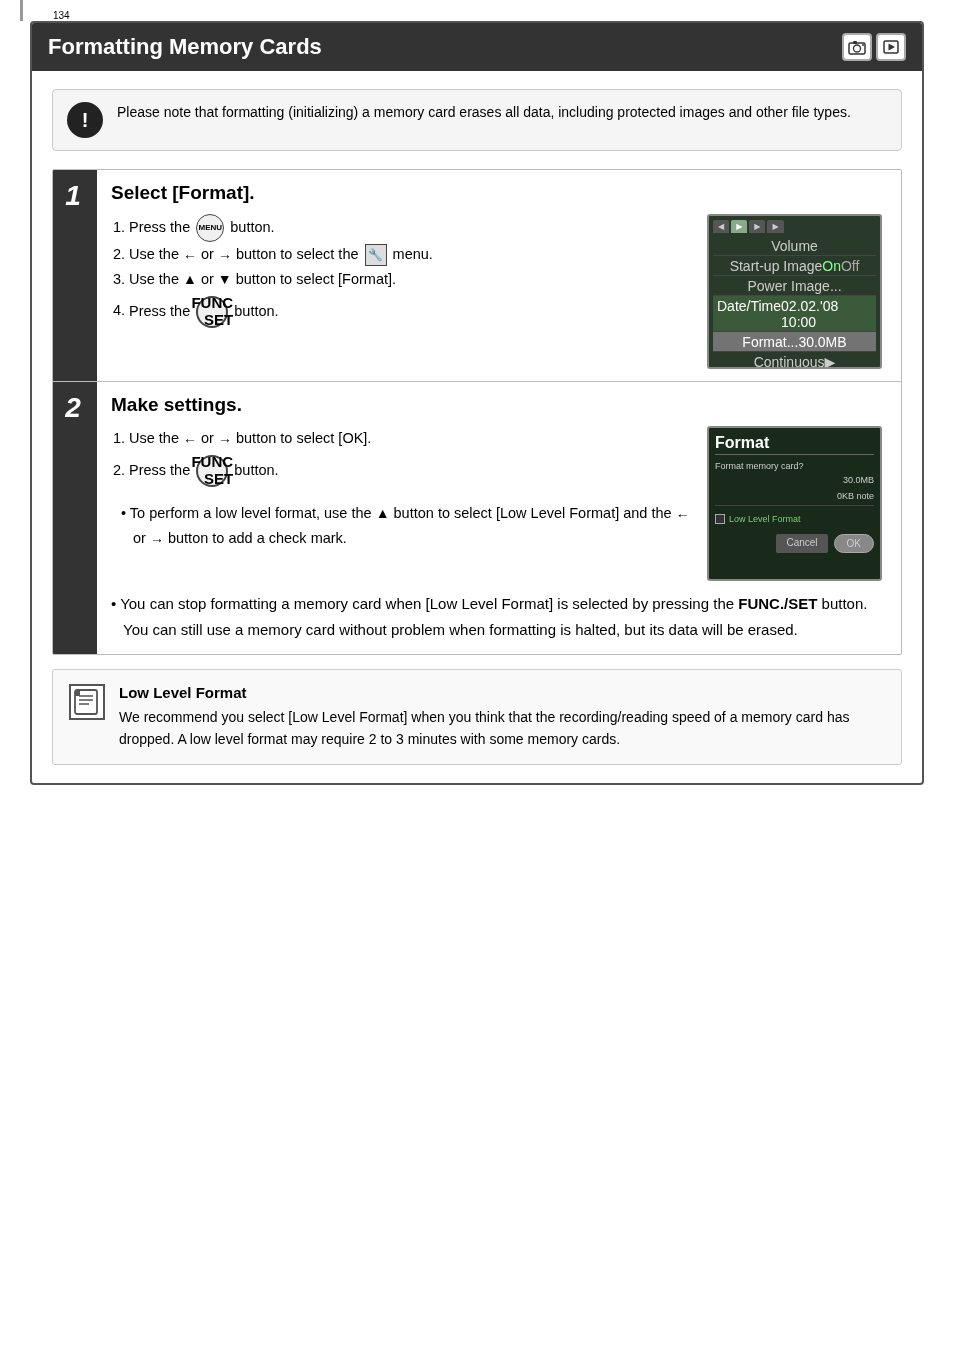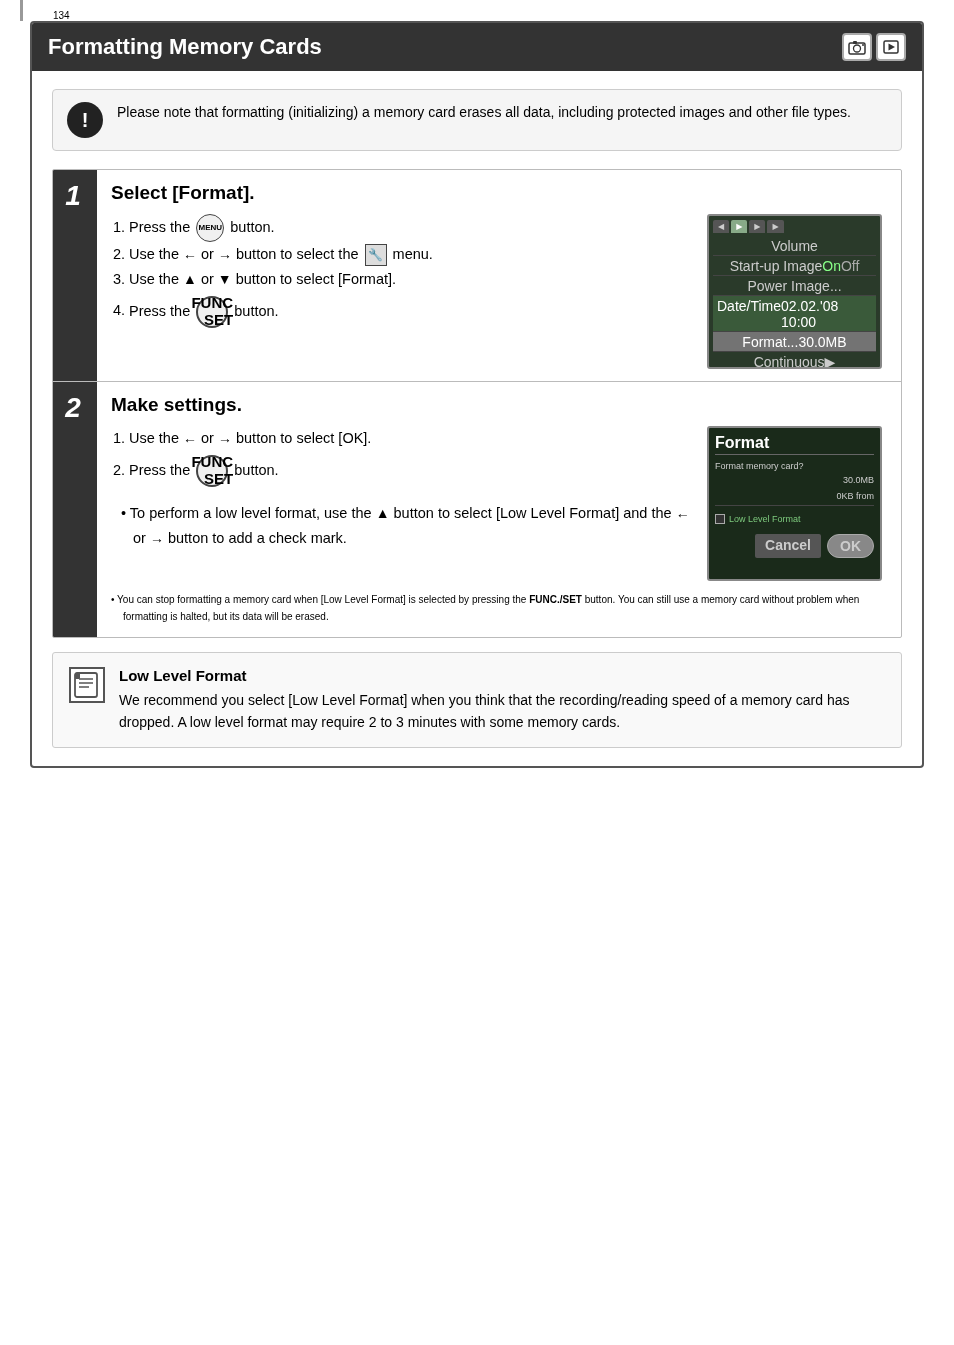--- a/index.html
+++ b/index.html
@@ -345,24 +345,23 @@
 
     .fs-buttons {
       display: flex;
       gap: 6px;
       justify-content: flex-end;
     }
 
     .fs-btn {
       background: #555;
       color: #ccc;
-      font-size: 14px;
+      font-size: 10px;
       padding: 3px 10px;
       border-radius: 2px;
-      font-weight: bold;
     }
 
     .fs-btn.ok-btn {
       background: #888;
       border: 1.5px solid #aaa;
       border-radius: 12px;
       padding: 3px 12px;
     }
 
     .note-box {
@@ -532,34 +531,34 @@
                   To perform a low level format, use the <span class="arrow-up">▲</span> button to select [Low Level Format] and the <span class="arrow-left">←</span> or <span class="arrow-right">→</span> button to add a check mark.
                 </li>
               </ul>
             </div>
 
             <div class="step-image">
               <div class="format-screen">
                 <div class="fs-title">Format</div>
                 <div class="fs-question">Format memory card?</div>
                 <div class="fs-size">30.0MB</div>
-                <div class="fs-used">0KB from</div>
+                <div class="fs-used">0KB note</div>
                 <div class="fs-low-level">
                   <div class="fs-checkbox"></div>
                   <span class="fs-checkbox-label">Low Level Format</span>
                 </div>
                 <div class="fs-buttons">
                   <div class="fs-btn">Cancel</div>
                   <div class="fs-btn ok-btn">OK</div>
                 </div>
               </div>
             </div>
           </div>
 
-          <ul style="margin-top:10px; font-size:10px; line-height:1.7; list-style:none; padding-left:0;">
+          <ul style="margin-top:10px; font-size:15px; line-height:1.7; list-style:none; padding-left:0;">
             <li style="padding-left:12px; text-indent:-12px;">
               • You can stop formatting a memory card when [Low Level Format] is selected by pressing the <span class="bold">FUNC./SET</span> button. You can still use a memory card without problem when formatting is halted, but its data will be erased.
             </li>
           </ul>
         </div>
       </div>
 
     </div>
 
     <div class="note-box">

